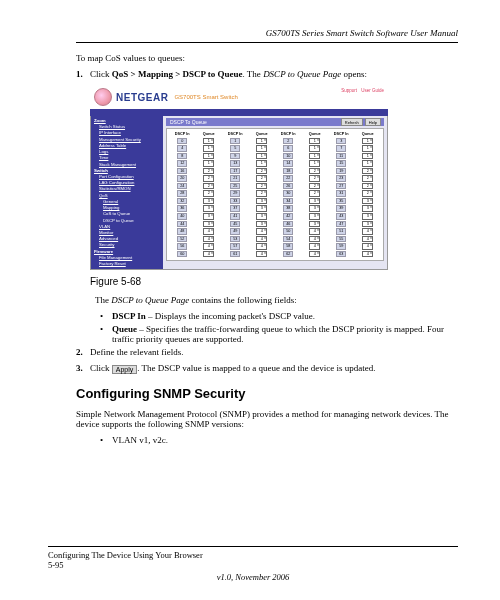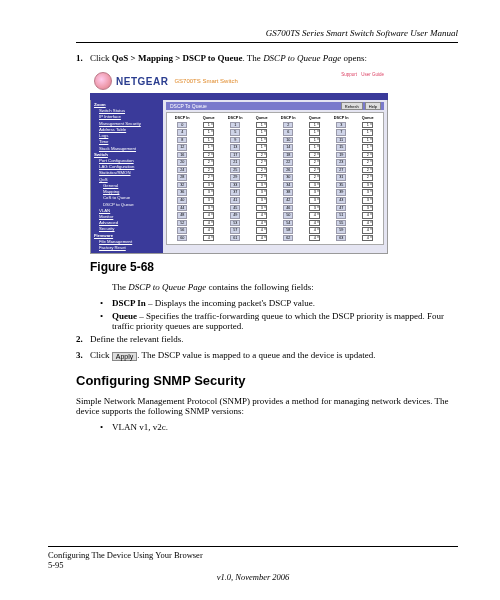--- a/index.html
+++ b/index.html
@@ -32,39 +32,40 @@
   .ss-title { background: #7a7acc; color: #fff; font-size: 5px; padding: 1px 4px; margin-bottom: 2px; }
   .ss-btns { position: absolute; right: 6px; top: 2px; display: flex; gap: 2px; }
   .ss-btn { background: #ddd; border: 1px solid #888; font-size: 4px; padding: 0.5px 3px; }
   .grid { background: #fff; border: 1px solid #aaa; padding: 2px; }
   .ghead, .grow { display: flex; }
   .ghead div { font-size: 3.8px; font-weight: bold; flex: 1; text-align: center; padding: 1px 0; }
   .gcell { flex: 1; display: flex; align-items: center; justify-content: center; padding: 0.5px 0; }
   .gval { background: #cfd4e8; border: 0.5px solid #99a; font-size: 3.8px; width: 10px; text-align: center; line-height: 1.2; }
   .gsel { background: #fff; border: 0.5px solid #666; font-size: 3.8px; width: 11px; text-align: center; line-height: 1.2; position: relative; }
   .gsel::after { content: "▾"; font-size: 3px; position: absolute; right: 0.5px; top: 0; }
-  .fig { font-family: Arial, sans-serif; font-weight: bold; font-size: 12px; margin: 6px 0 8px 14px; }
-  .indent { margin-left: 36px; }
+  .fig { font-family: Arial, sans-serif; font-weight: normal; font-size: 10px; margin: 6px 0 8px 14px; }
+  .indent { margin-left: 19px; }
   .bullet { display: flex; margin: 3px 0 3px 24px; }
   .bullet-dot { width: 12px; flex-shrink: 0; }
   .bullet-body { flex: 1; }
   .apply { display: inline-block; background: #ddd; border: 1px solid #888; padding: 0 3px; font-family: Arial, sans-serif; font-size: 7px; vertical-align: middle; }
   .h2 { font-family: Arial, sans-serif; font-weight: bold; font-size: 13px; margin: 12px 0 8px 0; }
   .footer { position: absolute; bottom: 18px; left: 48px; right: 42px; }
   .frule { border-top: 1px solid #000; margin-bottom: 3px; }
   .fline { display: flex; justify-content: space-between; font-size: 8.5px; flex-direction: column; }
   .fver { text-align: center; font-style: italic; font-size: 8.5px; margin-top: 2px; }
 </style>
 </head>
 <body>
 
 <div class="page">
   <div class="doc-title">GS700TS Series Smart Switch Software User Manual</div>
   <div class="rule"></div>
 
+  <p class="para">To map CoS values to queues:</p>
 
   <div class="step">
     <div class="step-num">1.</div>
     <div class="step-body">
       <span>Click </span><span class="bold">QoS &gt; Mapping &gt; DSCP to Queue</span><span>. The </span><span class="italic">DSCP to Queue Page</span><span> opens:</span>
     </div>
   </div>
 
   <div class="screenshot">
     <div class="ss-top">

